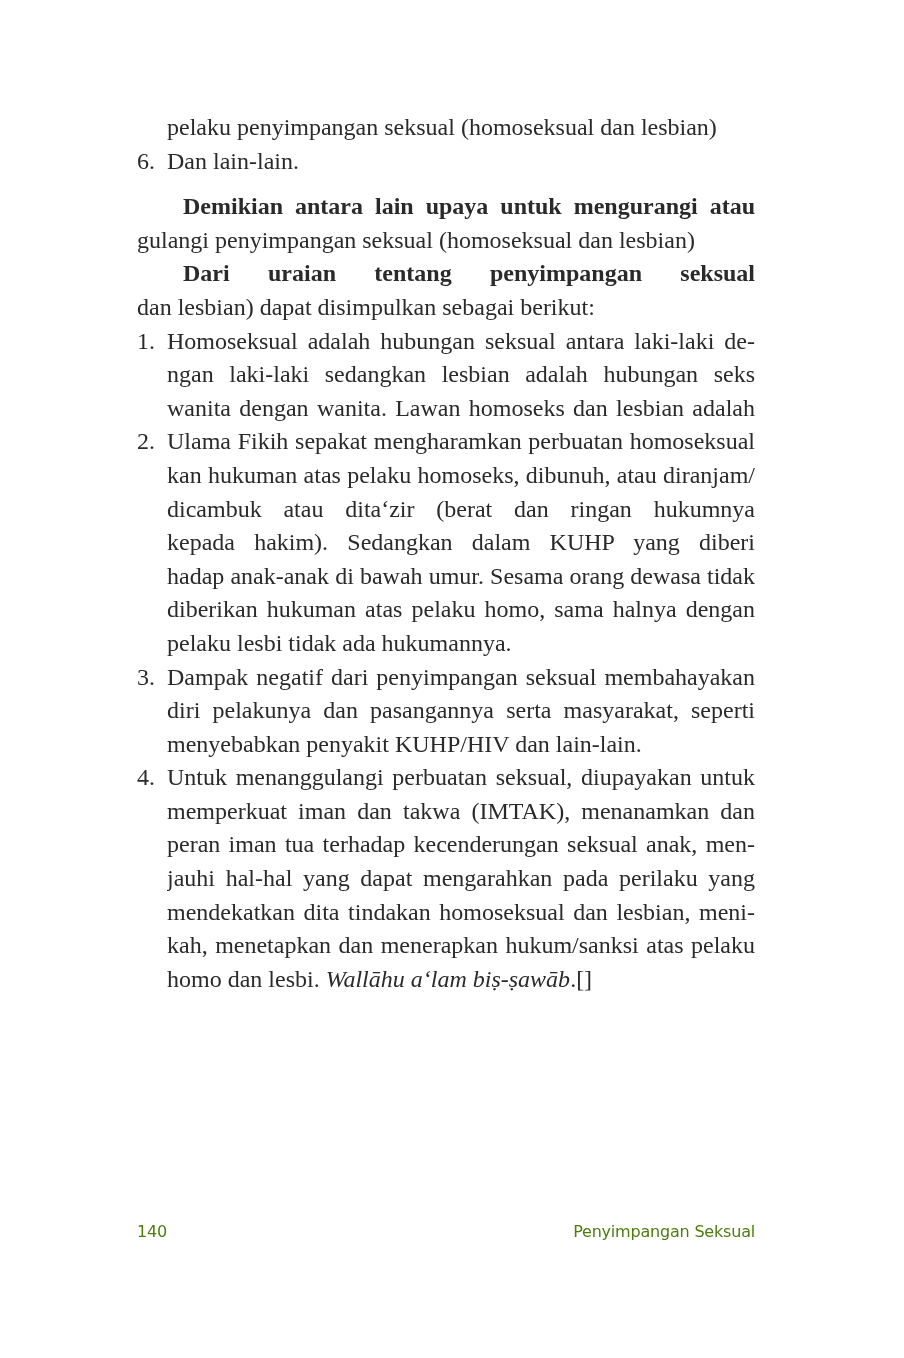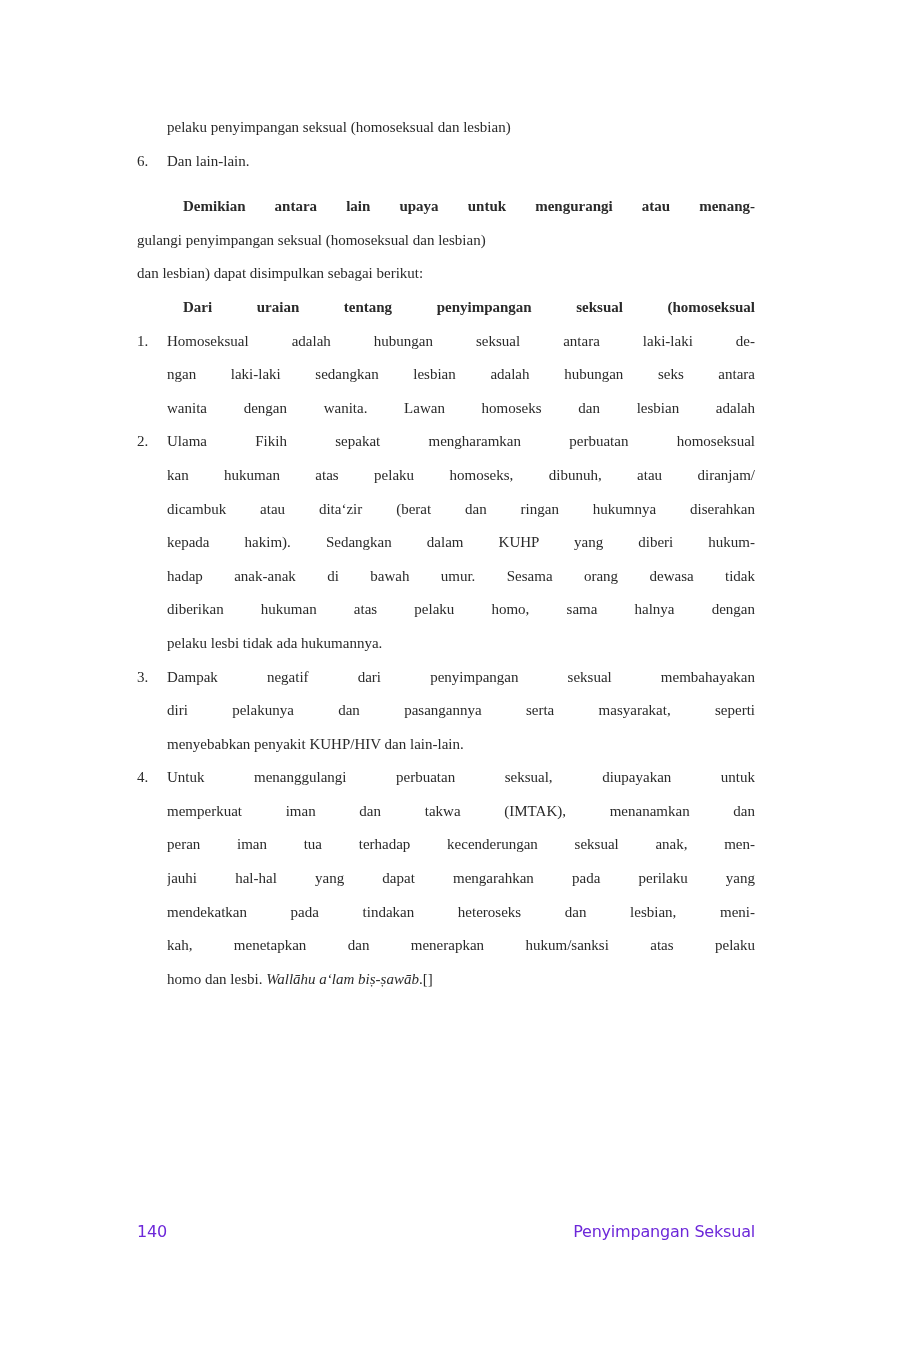--- a/index.html
+++ b/index.html
@@ -15,21 +15,21 @@
       color: #2a2a2a;
       font-family: "Liberation Serif", "DejaVu Serif", serif;
     }
     .page {
       position: absolute;
       left: 137px;
       top: 111px;
       width: 618px;
     }
     .line {
-      font-size: 15px;
+      font-size: 24px;
       line-height: 33.6px;
       height: 33.6px;
       white-space: nowrap;
     }
     .justify {
       text-align: justify;
       text-align-last: justify;
       white-space: normal;
       overflow: hidden;
     }
@@ -46,21 +46,21 @@
     }
     .gap { height: 12px; }
     em { }
     .footer {
       position: absolute;
       top: 1222px;
       left: 137px;
       width: 618px;
       font-family: "DejaVu Sans", "Liberation Sans", sans-serif;
       font-size: 16px;
-      color: #6d28d9;
+      color: #4d7c0f;
       display: flex;
       justify-content: space-between;
       letter-spacing: -0.2px;
     }
   </style>
 </head>
 <body>
 
 <div class="page">
 
@@ -72,22 +72,22 @@
   </div>
 
   <div class="gap"></div>
 
   <div>
     <div class="line justify para-indent">Demikian antara lain upaya untuk mengurangi atau menang-</div>
     <div class="line">gulangi penyimpangan seksual (homoseksual dan lesbian)</div>
   </div>
 
   <div>
+    <div class="line justify para-indent">Dari uraian tentang penyimpangan seksual (homoseksual</div>
     <div class="line">dan lesbian) dapat disimpulkan sebagai berikut:</div>
-    <div class="line justify para-indent">Dari uraian tentang penyimpangan seksual (homoseksual</div>
   </div>
 
   <div>
 
     <div class="item">
       <span class="num line">1.</span>
       <div class="line justify">Homoseksual adalah hubungan seksual antara laki-laki de-</div>
       <div class="line justify">ngan laki-laki sedangkan lesbian adalah hubungan seks antara</div>
       <div class="line justify">wanita dengan wanita. Lawan homoseks dan lesbian adalah</div>
     </div>
@@ -109,21 +109,21 @@
       <div class="line justify">diri pelakunya dan pasangannya serta masyarakat, seperti</div>
       <div class="line">menyebabkan penyakit KUHP/HIV dan lain-lain.</div>
     </div>
 
     <div class="item">
       <span class="num line">4.</span>
       <div class="line justify">Untuk menanggulangi perbuatan seksual, diupayakan untuk</div>
       <div class="line justify">memperkuat iman dan takwa (IMTAK), menanamkan dan</div>
       <div class="line justify">peran iman tua terhadap kecenderungan seksual anak, men-</div>
       <div class="line justify">jauhi hal-hal yang dapat mengarahkan pada perilaku yang</div>
-      <div class="line justify">mendekatkan pada tindakan heteroseks dan lesbian, meni-</div>
+      <div class="line justify">mendekatkan dita tindakan homoseksual dan lesbian, meni-</div>
       <div class="line justify">kah, menetapkan dan menerapkan hukum/sanksi atas pelaku</div>
       <div class="line"><span>homo dan lesbi. </span><em>Wallāhu a‘lam biṣ-ṣawāb</em><span>.[]</span></div>
     </div>
 
   </div>
 </div>
 
 <div class="footer">
   <span>140</span>
   <span>Penyimpangan Seksual</span>

